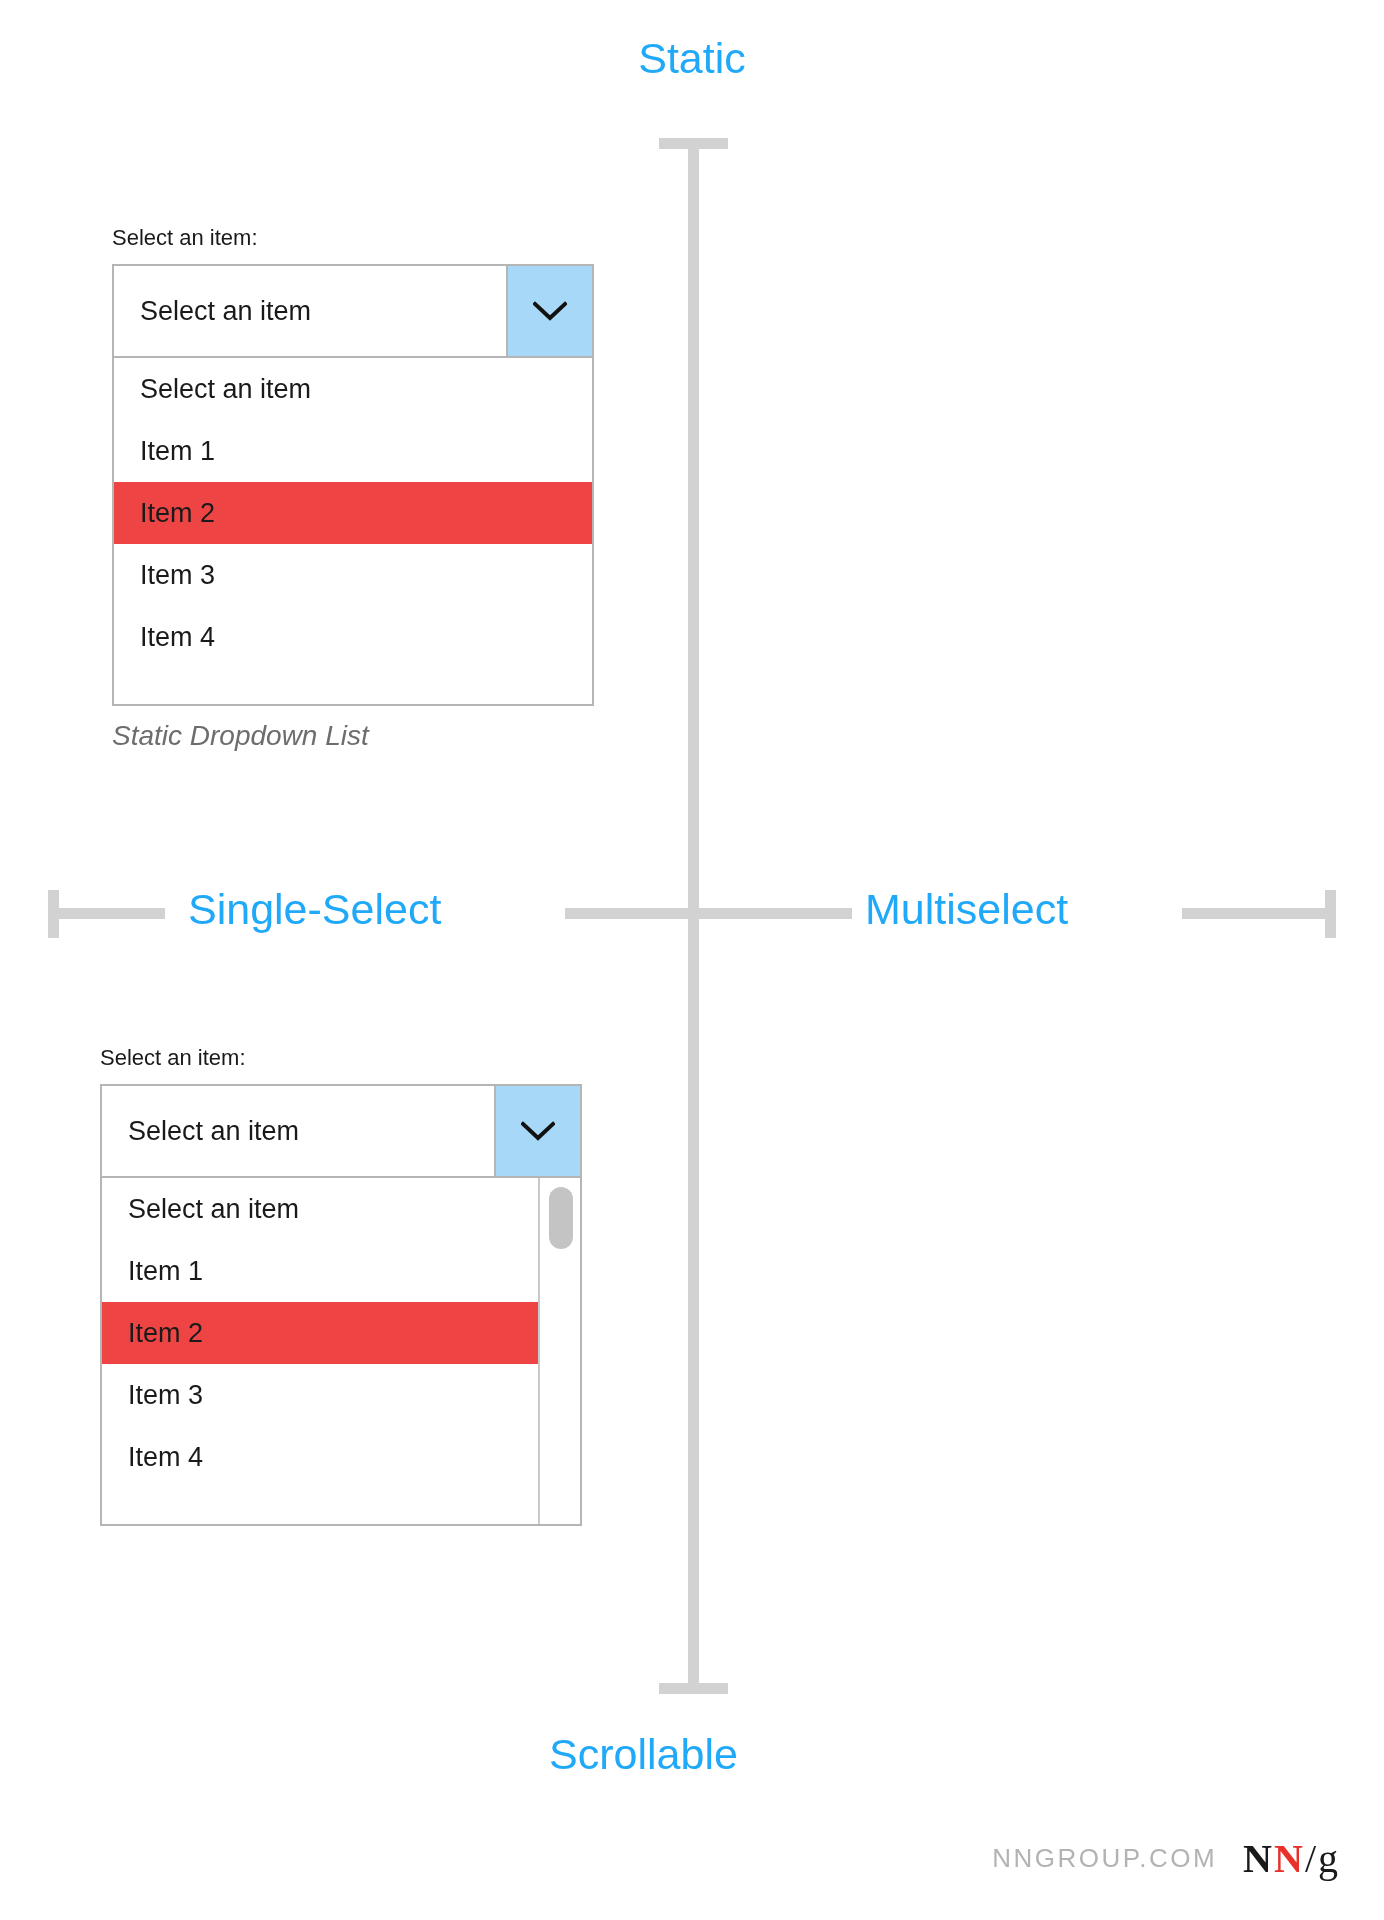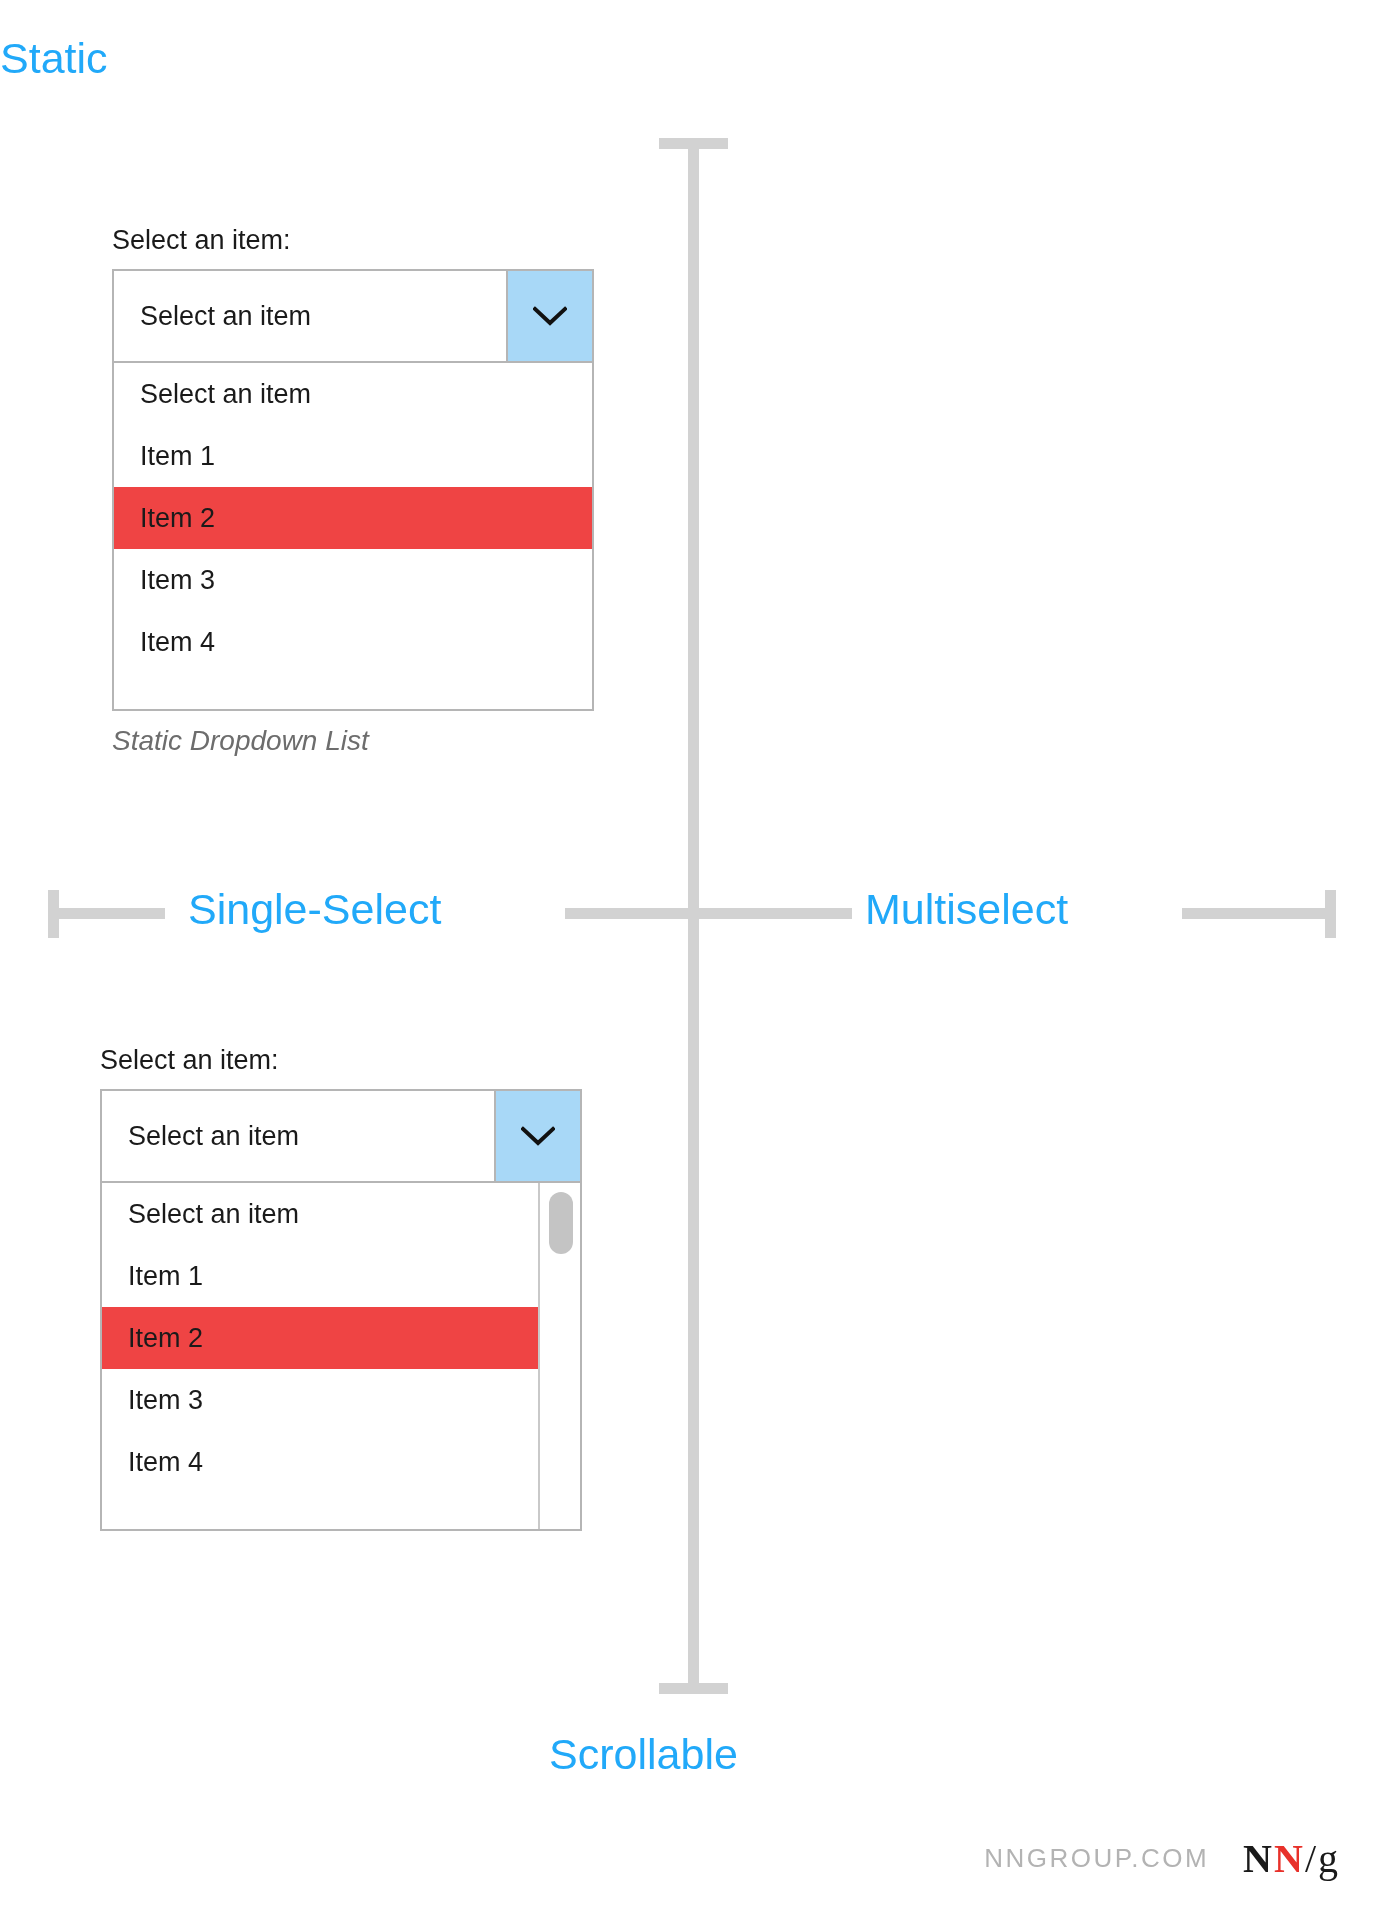--- a/index.html
+++ b/index.html
@@ -62,40 +62,40 @@
   }
 
   
   .axis-label {
     position: absolute;
     color: #21a9f9;
     font-size: 43px;
     font-weight: 400;
     white-space: nowrap;
   }
-  .lbl-static  { left: 0; top: 34px; width: 1384px; text-align: left; }
+  .lbl-static  { left: 0; top: 34px; width: 1384px; text-align: center; }
   .lbl-scroll  { left: 0; top: 1730px; width: 1287px; text-align: center; }
   .lbl-single  { left: 188px; top: 885px; }
   .lbl-multi   { left: 865px; top: 885px; }
 
   
   .label-mask {
     position: absolute;
     background: #ffffff;
   }
 
   
   .widget {
     position: absolute;
   }
   .widget-static { left: 112px; top: 225px; }
   .widget-scroll { left: 100px; top: 1045px; }
 
   .field-label {
-    font-size: 27px;
+    font-size: 22px;
     color: #1a1a1a;
     margin-bottom: 13px;
     white-space: nowrap;
   }
 
   .select-box {
     position: relative;
     box-sizing: border-box;
     border: 2px solid #b5b5b5;
     background: #ffffff;
@@ -183,21 +183,21 @@
     white-space: nowrap;
   }
 
   
   .footer {
     position: absolute;
     right: 46px;
     bottom: 38px;
     display: flex;
     align-items: center;
-    gap: 34px;
+    gap: 26px;
   }
   .footer-url {
     font-size: 26px;
     letter-spacing: 2.5px;
     color: #b3b3b3;
     font-family: "Liberation Sans", sans-serif;
   }
   .logo {
     display: flex;
     align-items: baseline;

